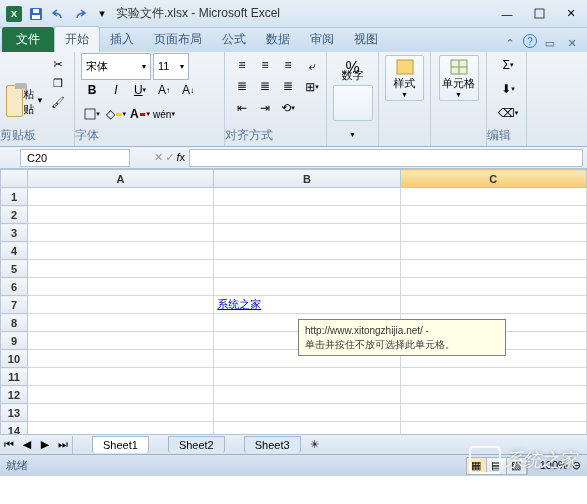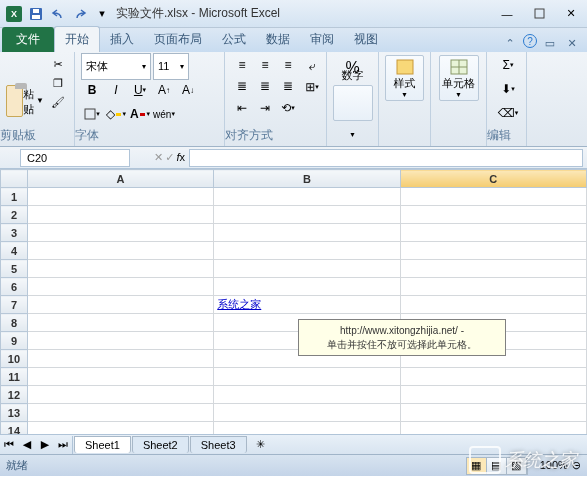--- a/index.html
+++ b/index.html
@@ -45,26 +45,26 @@
 
 .sheet-area { position: relative; height: 265px; overflow: hidden; background: #fff; }
 table.grid { border-collapse: collapse; width: 100%; }
 .corner { width: 26px; height: 18px; background: linear-gradient(#f4f7fa, #e2e9f0); border: 1px solid #b8c8d8; }
 .colhead { background: linear-gradient(#f4f7fa, #e2e9f0); border: 1px solid #b8c8d8; text-align: center; height: 18px; font-size: 11px; color: #333; }
 .colhead.selected { background: linear-gradient(#fce8b8, #f4cc70); }
 .rowhead { width: 26px; background: linear-gradient(#f4f7fa, #e2e9f0); border: 1px solid #b8c8d8; text-align: center; font-size: 11px; height: 18px; color: #333; }
 td.cell { border: 1px solid #d4d8dc; height: 18px; font-size: 11px; padding: 0 3px; }
 .hyperlink { color: #0000cc; text-decoration: underline; cursor: pointer; }
 
-.tooltip { position: absolute; left: 298px; top: 150px; width: 208px; background: #ffffe8; border: 1px solid #808080; padding: 4px 6px; font-size: 10px; line-height: 1.35; color: #333; text-align: center; }
+.tooltip { position: absolute; left: 298px; top: 150px; width: 208px; background: #ffffe8; border: 1px solid #808080; padding: 4px 6px; font-size: 10px; line-height: 1.35; color: #333; }
 
 .sheet-tabs { height: 20px; background: linear-gradient(#e8f0f8, #d8e4f0); border-top: 1px solid #b0c4d8; display: flex; align-items: center; font-size: 11px; }
 .nav-arrows { display: flex; border-right: 1px solid #b0c4d8; }
 .nav-arr { width: 18px; height: 18px; display: flex; align-items: center; justify-content: center; cursor: pointer; }
-.sheet-tab { padding: 2px 10px; background: #fff; border: 1px solid #a8b8c8; border-bottom: none; margin-left: 1px; cursor: pointer; border-radius: 0 0 3px 3px; }
+.sheet-tab { padding: 2px 10px; background: #fff; border: 1px solid #a8b8c8; border-bottom: none; margin-left: 19px; cursor: pointer; border-radius: 0 0 3px 3px; }
 .sheet-tab.inactive { background: #dce8f4; }
 .new-sheet { width: 20px; height: 16px; margin-left: 4px; cursor: pointer; display: flex; align-items: center; justify-content: center; }
 
 .statusbar { height: 22px; background: linear-gradient(#d8e4f0, #c4d4e8); border-top: 1px solid #a0b4c8; display: flex; align-items: center; font-size: 11px; padding: 0 6px; }
 .status-left { flex: 1; color: #3a5a7a; font-family: Liberation Serif, serif; }
 .view-btns { display: flex; border: 1px solid #a8b8c8; }
 .view-btn { width: 20px; height: 16px; border-right: 1px solid #a8b8c8; display: flex; align-items: center; justify-content: center; cursor: pointer; background: linear-gradient(#f4f8fc, #e0e8f0); }
 .view-btn.active { background: #fce8b8; }
 .zoom { margin-left: 12px; display: flex; align-items: flex-start; gap: 4px; }
 

